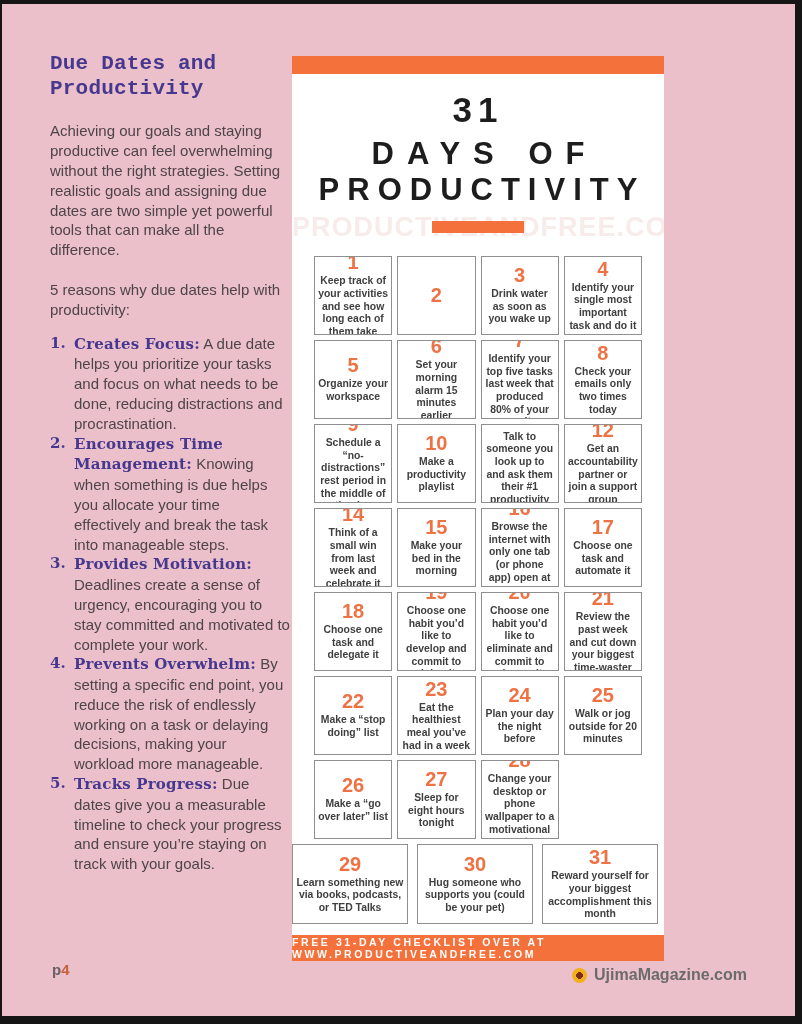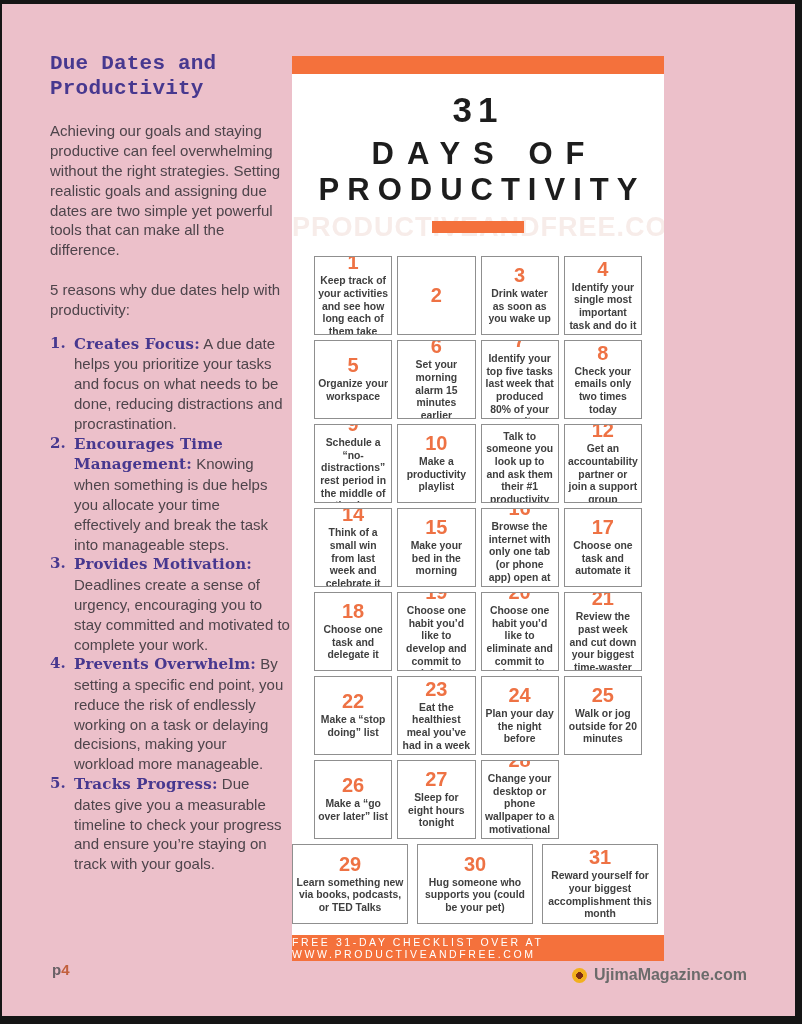--- a/index.html
+++ b/index.html
@@ -149,21 +149,21 @@
   }
   .poster-footer-bar {
     margin-top: auto;
     height: 26px;
     background: #f4713c;
     color: #ffffff;
     display: flex;
     align-items: center;
     justify-content: center;
     font-size: 10.5px;
-    font-weight: normal;
+    font-weight: bold;
     letter-spacing: 2.6px;
     flex: 0 0 auto;
   }
 
   
   .brand {
     position: absolute;
     right: 48px; top: 962px;
     display: flex;
     align-items: center;

